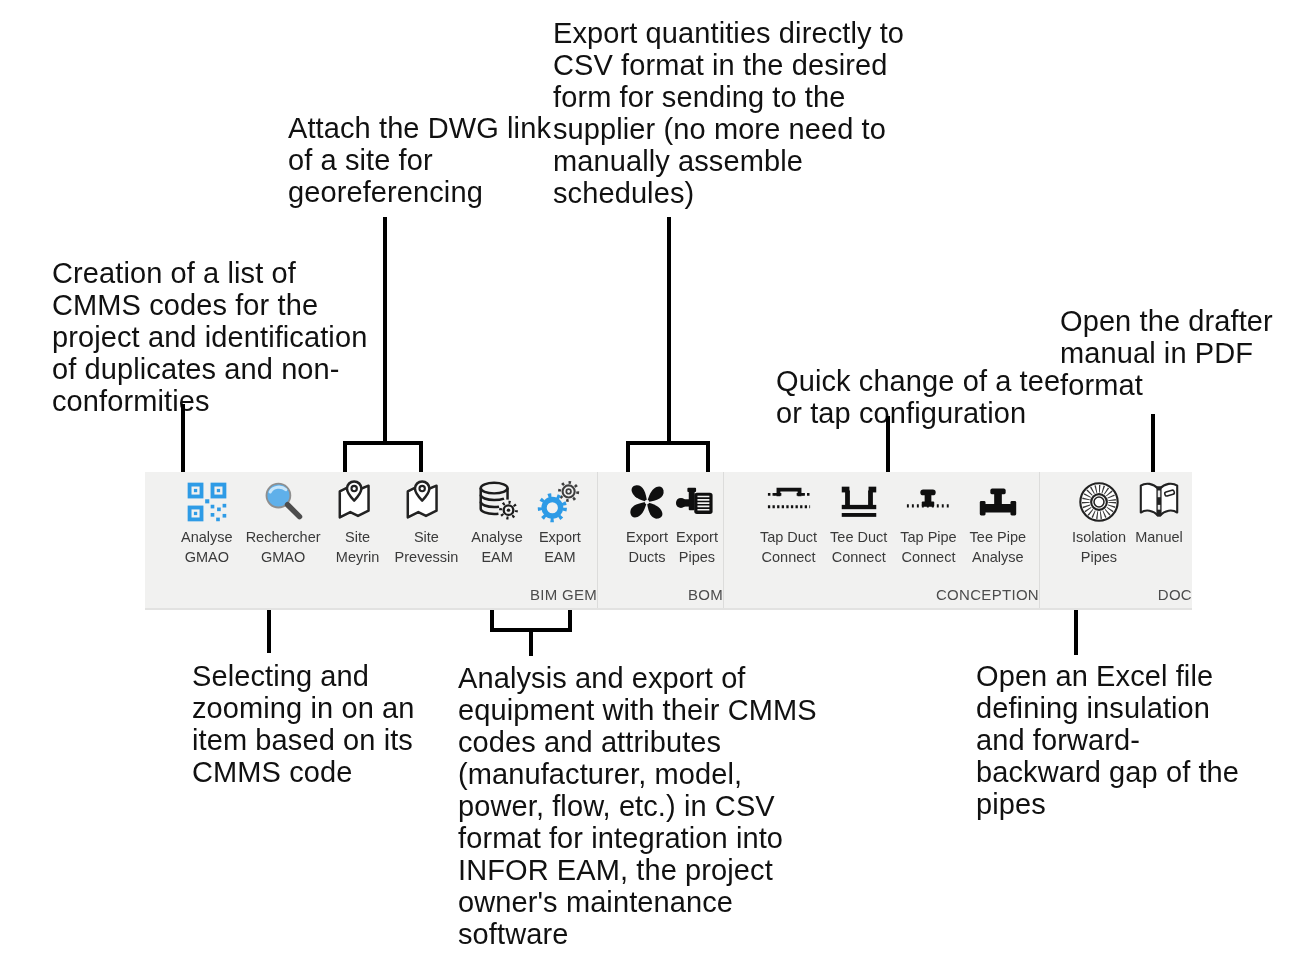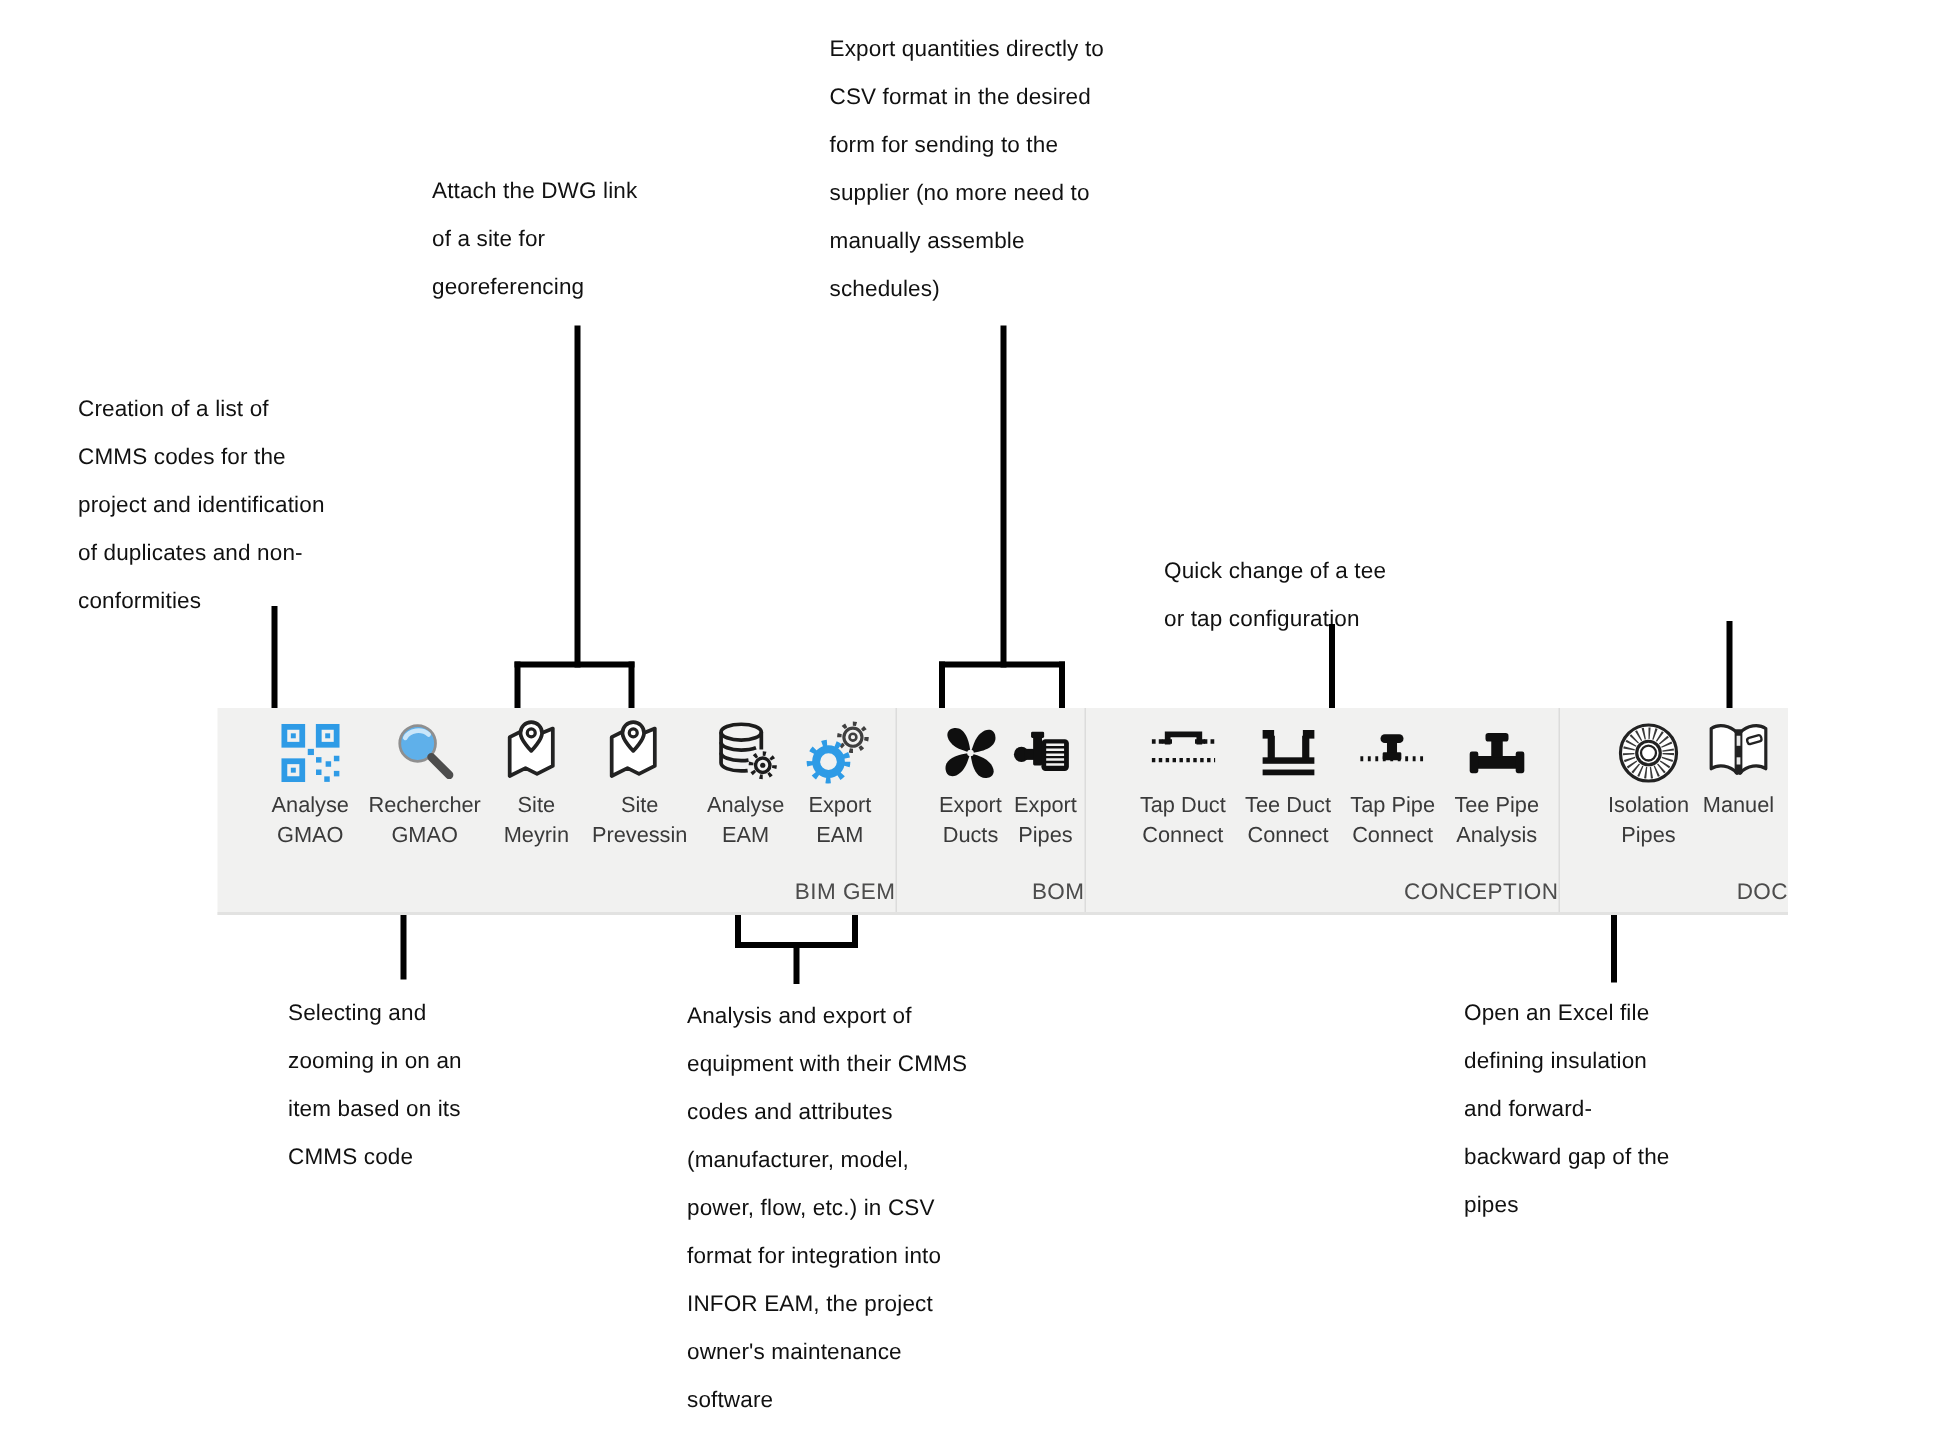--- a/index.html
+++ b/index.html
@@ -3,21 +3,21 @@
 <meta charset="utf-8">
 <style>
   html,body{margin:0;padding:0;background:#fff;}
   .canvas{
     position:relative;width:1301px;height:967px;background:#ffffff;overflow:hidden;
     font-family:"Liberation Sans", sans-serif;color:#161616;
   }
   
   .annotation{
     position:absolute;white-space:pre-line;
-    font-size:15px;line-height:32px;color:#111;letter-spacing:.1px;
+    font-size:29px;line-height:32px;color:#111;letter-spacing:.1px;
   }
   
   .cline{position:absolute;background:#000;}
   
   .ribbon{
     position:absolute;left:145px;top:472px;width:1047px;height:136px;
     background:#f1f1f0;display:flex;border-bottom:2px solid #e2e2e1;
   }
   .rgroup{position:relative;height:100%;box-sizing:border-box;}
   .rgroup.sep{border-right:1px solid #dcdcdb;}
@@ -54,20 +54,23 @@
 of a site for
 georeferencing</div>
   <div class="annotation" style="left:553px;top:17px;">Export quantities directly to
 CSV format in the desired
 form for sending to the
 supplier (no more need to
 manually assemble
 schedules)</div>
   <div class="annotation" style="left:776px;top:337px;margin-top:28px;">Quick change of a tee
 or tap configuration</div>
+  <div class="annotation" style="left:1060px;top:305px;">Open the drafter
+manual in PDF
+format</div>
   <div class="annotation" style="left:192px;top:660px;">Selecting and
 zooming in on an
 item based on its
 CMMS code</div>
   <div class="annotation" style="left:458px;top:662px;">Analysis and export of
 equipment with their CMMS
 codes and attributes
 (manufacturer, model,
 power, flow, etc.) in CSV
 format for integration into
@@ -305,21 +308,21 @@
               <g fill="#0f0f0f">
                 <rect x="10" y="26" width="28" height="9" rx="1"></rect>
                 <rect x="5" y="23" width="6" height="15" rx="1.5"></rect>
                 <rect x="37" y="23" width="6" height="15" rx="1.5"></rect>
                 <rect x="20" y="15" width="8" height="12"></rect>
                 <rect x="16" y="10" width="16" height="6" rx="2"></rect>
               </g>
             </svg>
           </span>
           <span class="btn-label">Tee Pipe
-Analysis</span>
+Analyse</span>
         </div>
 
       </div>
       <span class="group-label">CONCEPTION</span>
     </div>
 
     <div class="rgroup" style="width:152px;">
       <div class="btn-row">
 
         <div class="btn">

